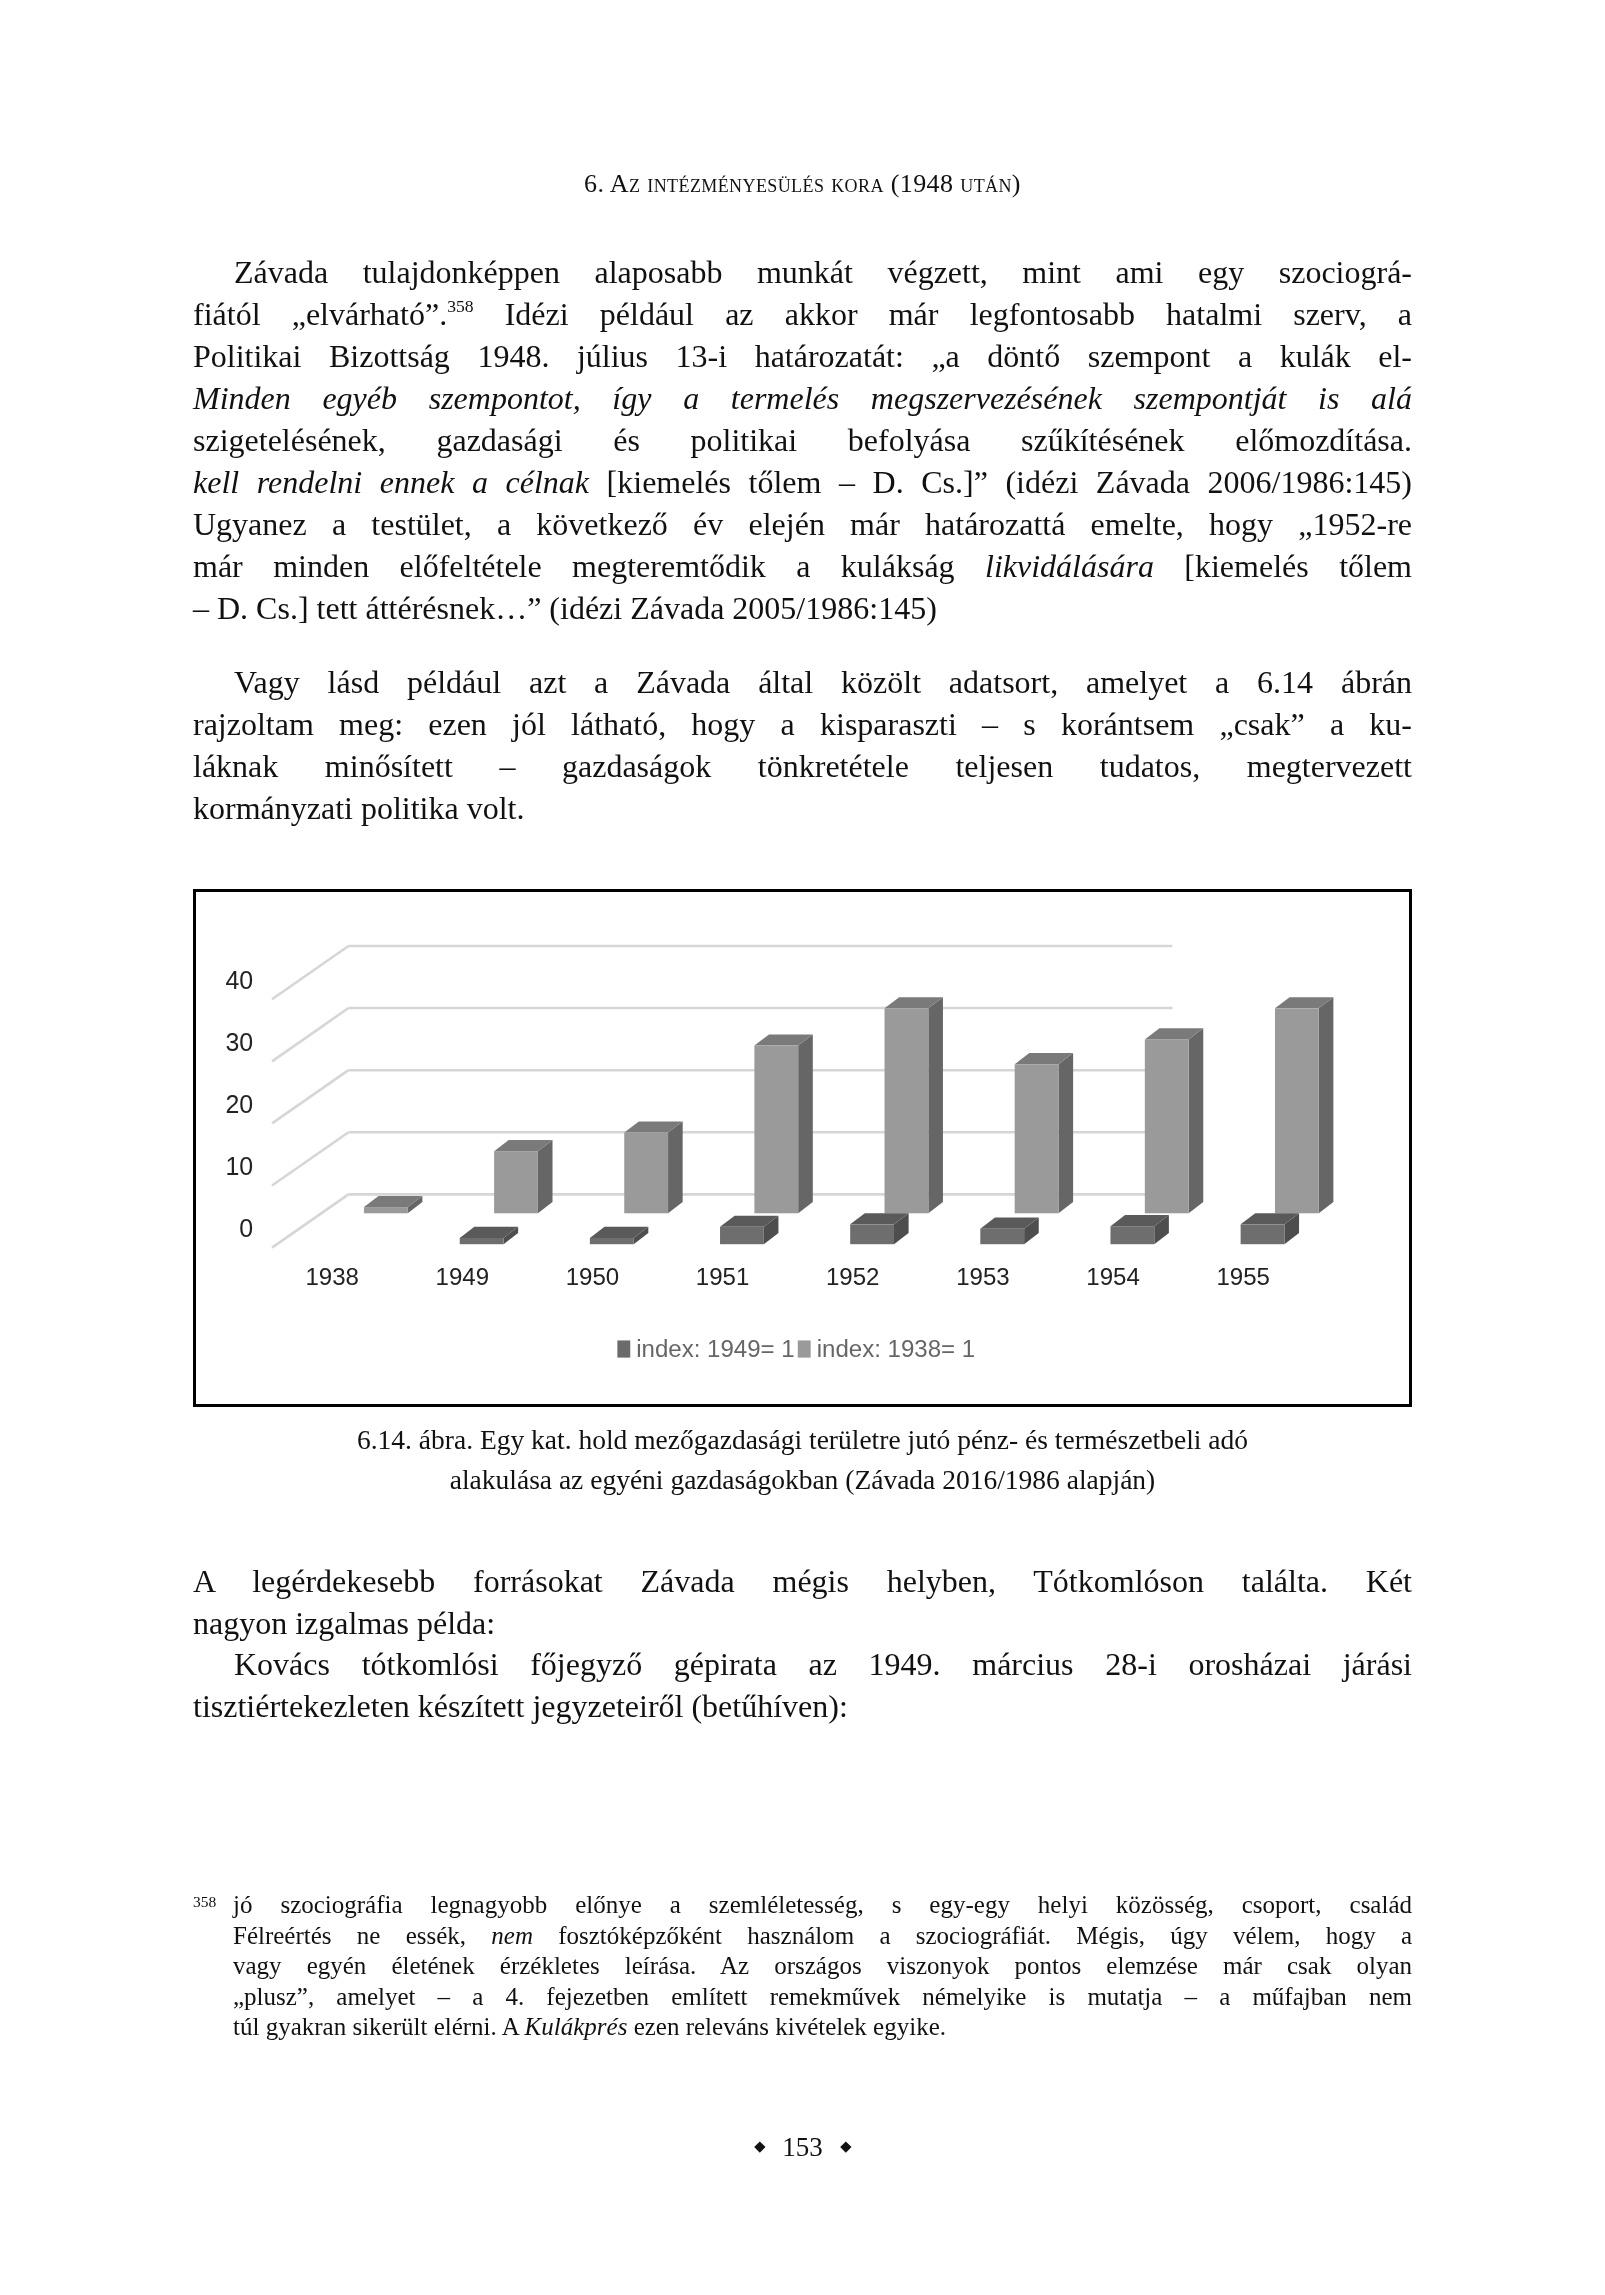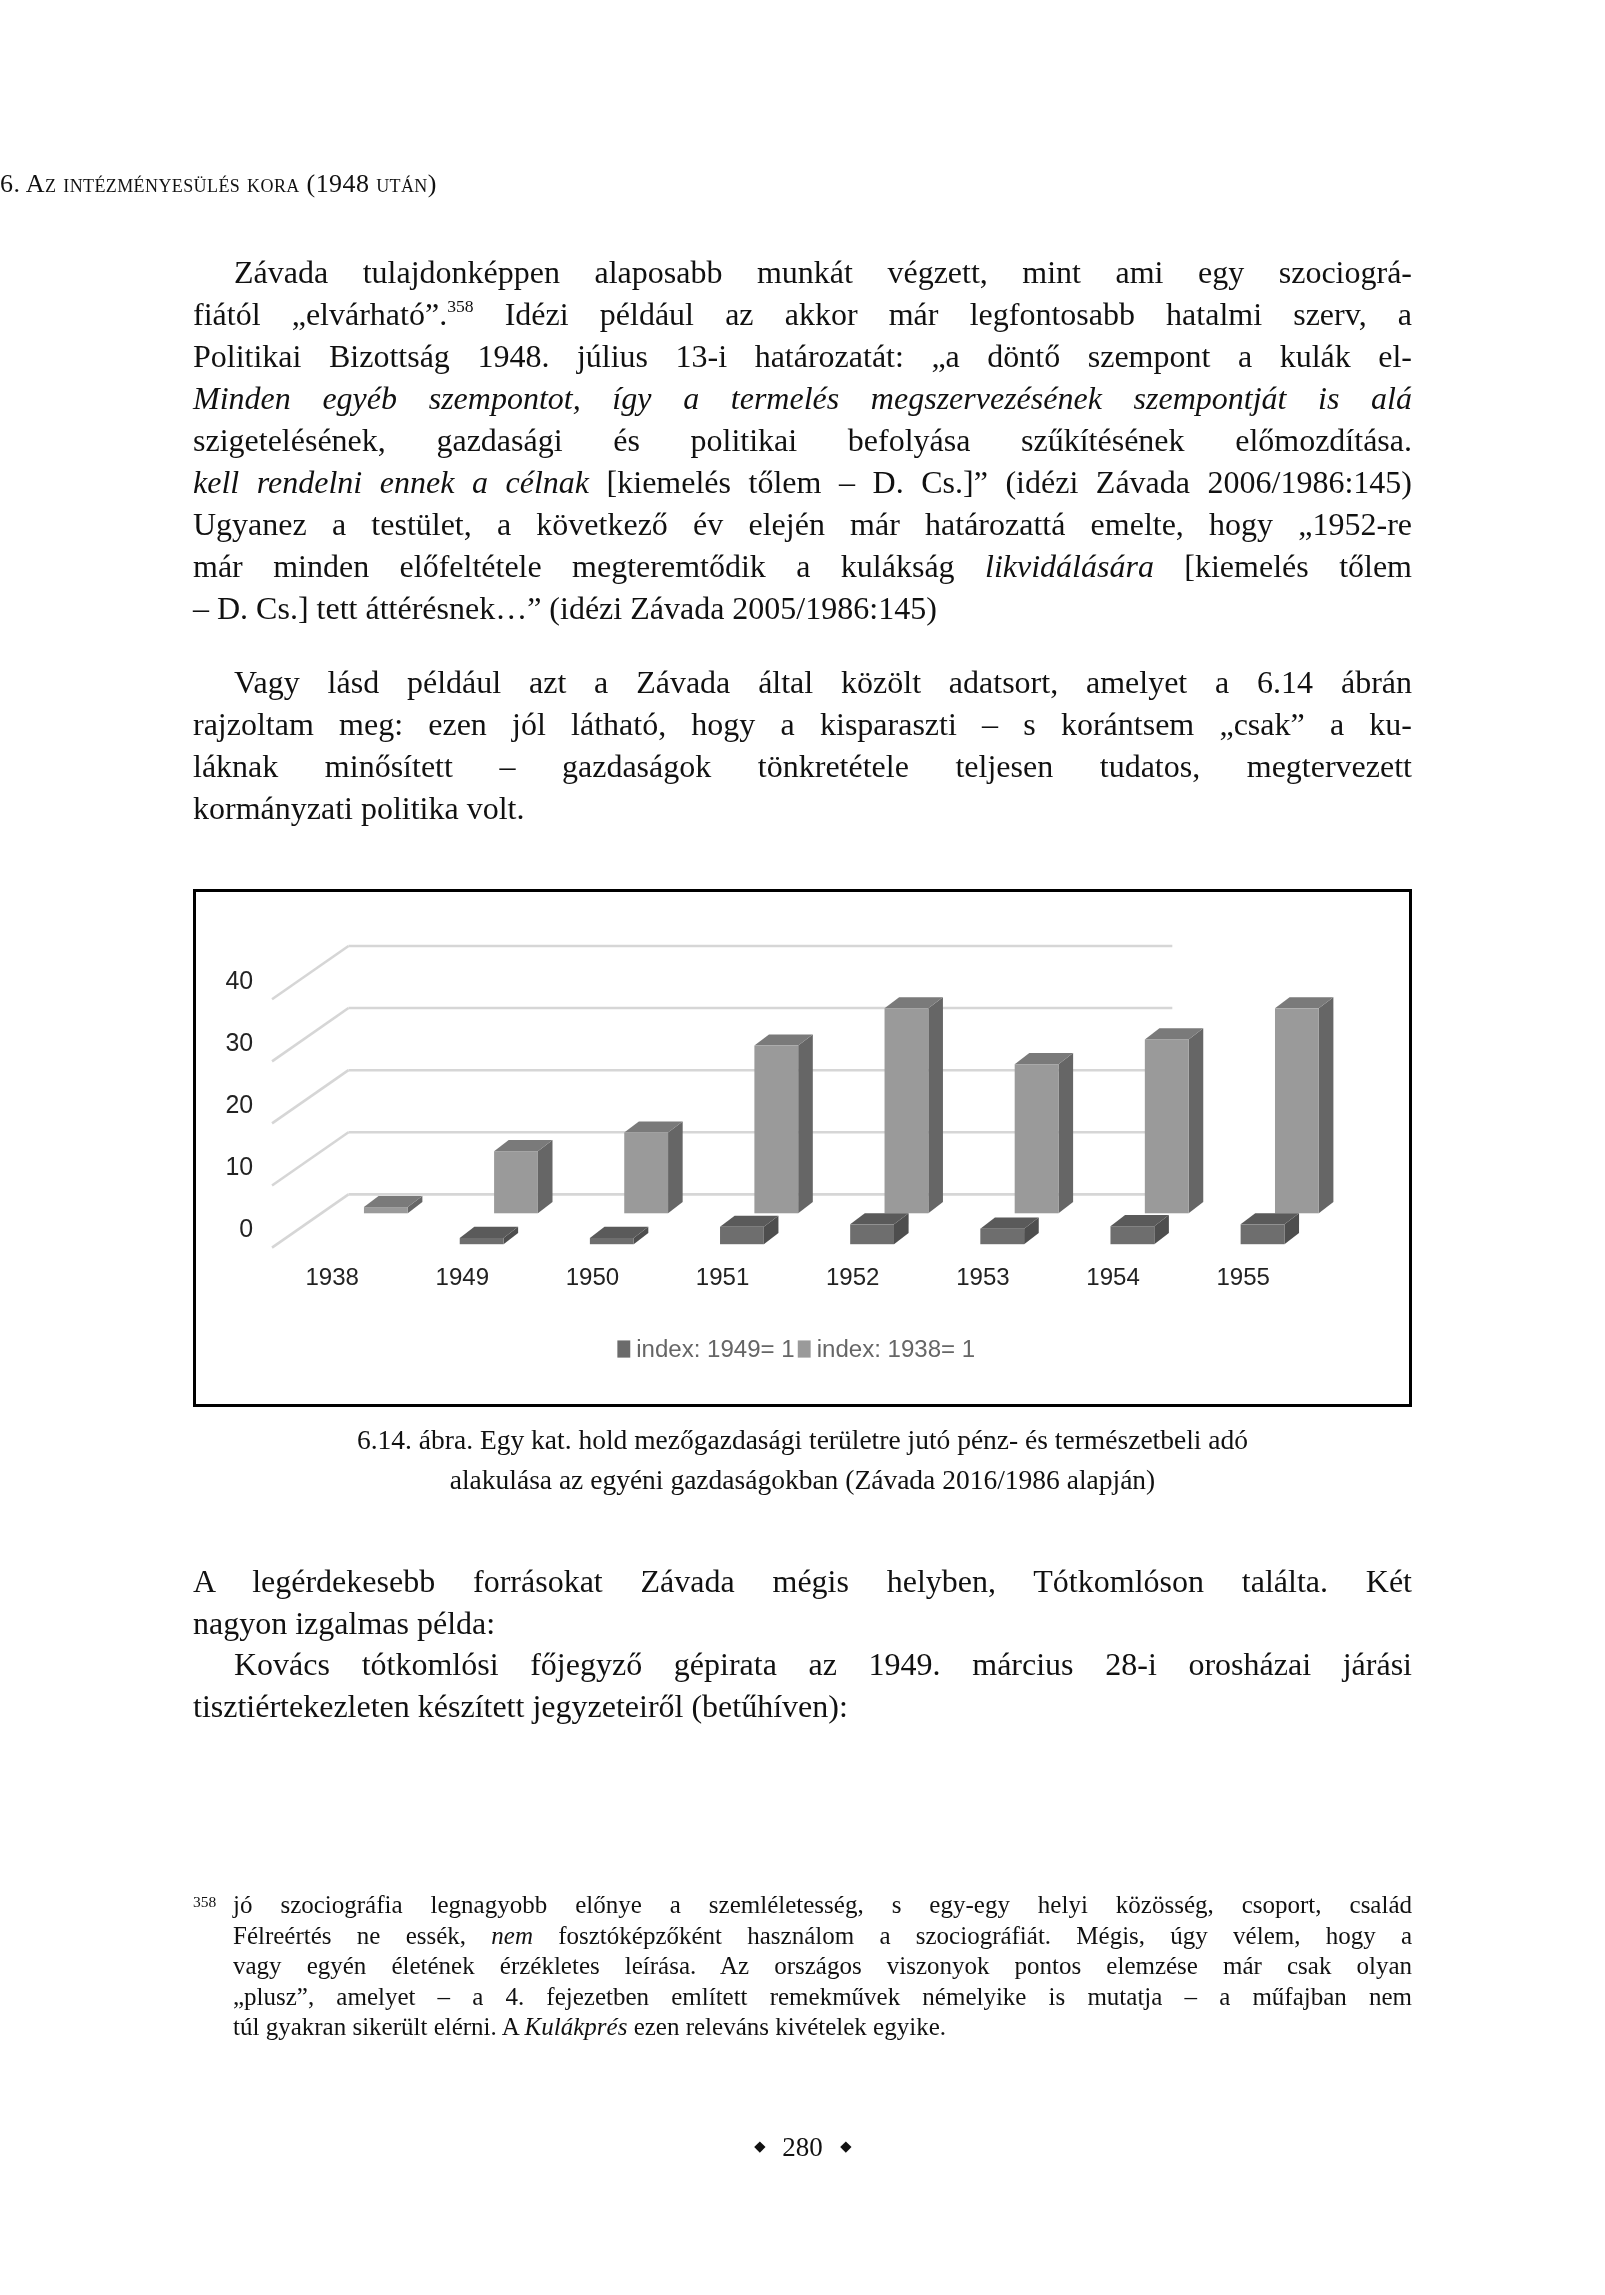--- a/index.html
+++ b/index.html
@@ -1,18 +1,18 @@
 <!DOCTYPE html>
 <html style="font-size:13.8px"><head>
 <meta charset="utf-8">
 <style>
   html, body { margin: 0; padding: 0; background: #ffffff; }
   body { width: 1605px; height: 2295px; position: relative; overflow: hidden;
          font-family: "Liberation Serif", "DejaVu Serif", serif; color: #111; }
-  .running-head { position: absolute; top: 169px; left: 0; width: 1605px; 
+  .running-head { position: absolute; top: 169px; left: 0; width: 1605px; text-align: center;
                   font-size: 26px; letter-spacing: 0.4px; font-variant: small-caps; color:#111; }
   .block { position: absolute; left: 193px; width: 1219px; font-size: 32px; line-height: 42px; text-align: justify; }
   .line { display: block; white-space: nowrap; text-align: justify; text-align-last: justify; height: 42px; }
   .line.last { text-align-last: left; }
   .indent { padding-left: 41px; }
   sup { font-size: 0.55em; vertical-align: 0.75em; line-height: 0; }
   i { font-style: italic; }
   .chart-box { position: absolute; left: 193px; top: 889px; width: 1213px; height: 512px;
                border: 3.4px solid #000; background: #fff; }
   .chart-box svg { position: absolute; left: 0; top: 0; }
@@ -144,15 +144,15 @@
   <div id="fn-lines">
       <span class="fn-line">jó szociográfia legnagyobb előnye a szemléletesség, s egy-egy helyi közösség, csoport, család</span>
       <span class="fn-line">Félreértés ne essék, <i>nem</i> fosztóképzőként használom a szociográfiát. Mégis, úgy vélem, hogy a</span>
       <span class="fn-line">vagy egyén életének érzékletes leírása. Az országos viszonyok pontos elemzése már csak olyan</span>
       <span class="fn-line">„plusz”, amelyet – a 4. fejezetben említett remekművek némelyike is mutatja – a műfajban nem</span>
       <span class="fn-line last">túl gyakran sikerült elérni. A <i>Kulákprés</i> ezen releváns kivételek egyike.</span>
     </div>
 </div>
 
 <div class="page-number">
-  <span class="bullet"></span><span>280</span><span class="bullet"></span>
+  <span class="bullet"></span><span>153</span><span class="bullet"></span>
 </div>
 
 
 </body></html>

